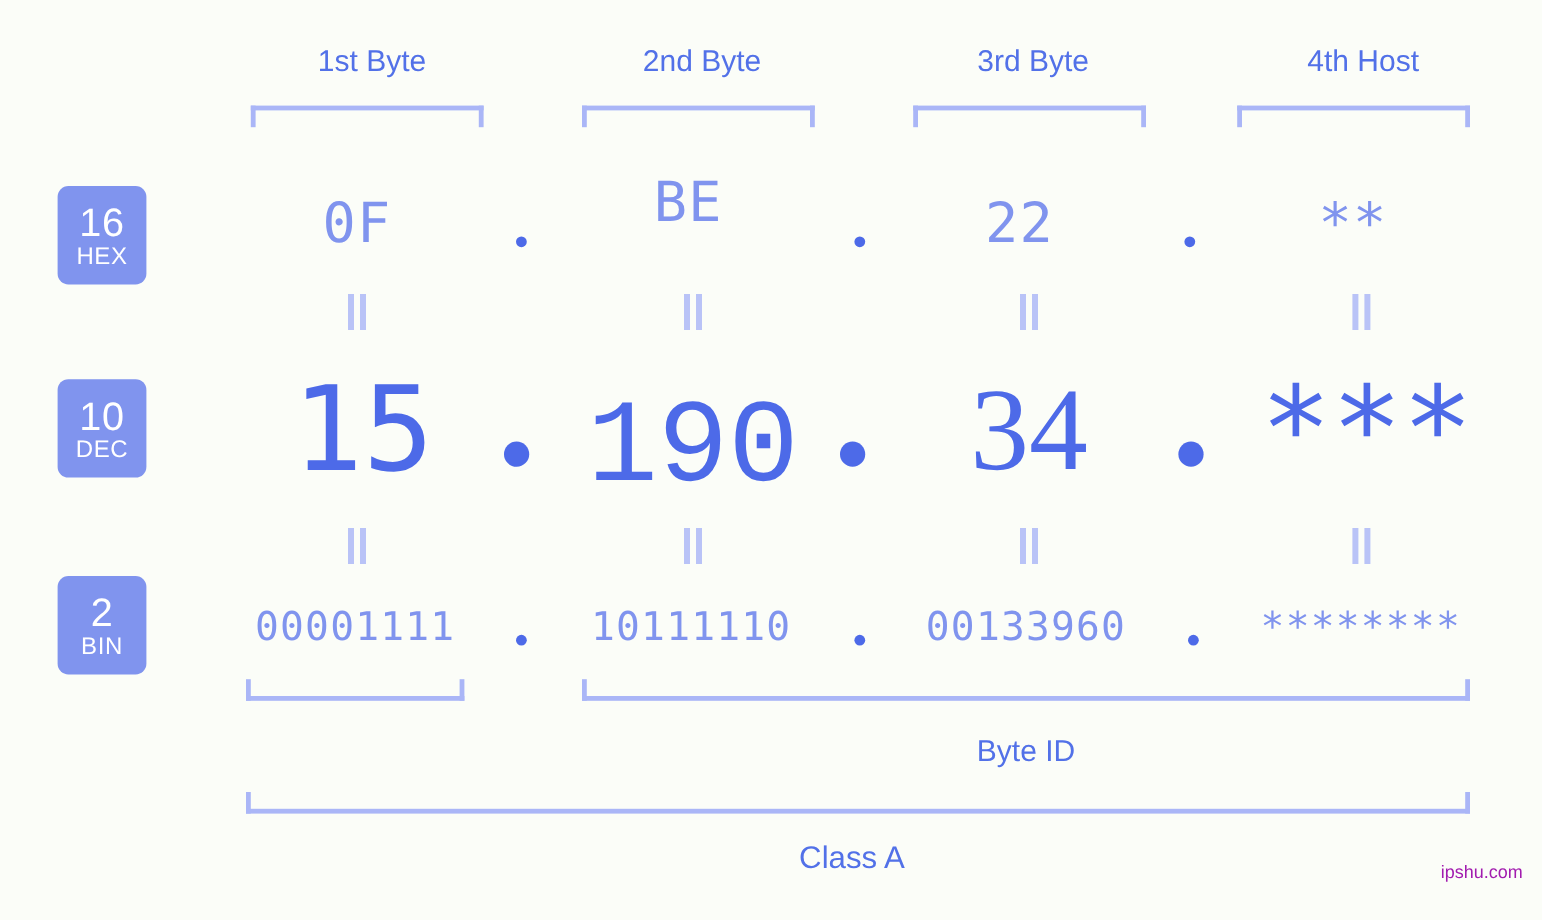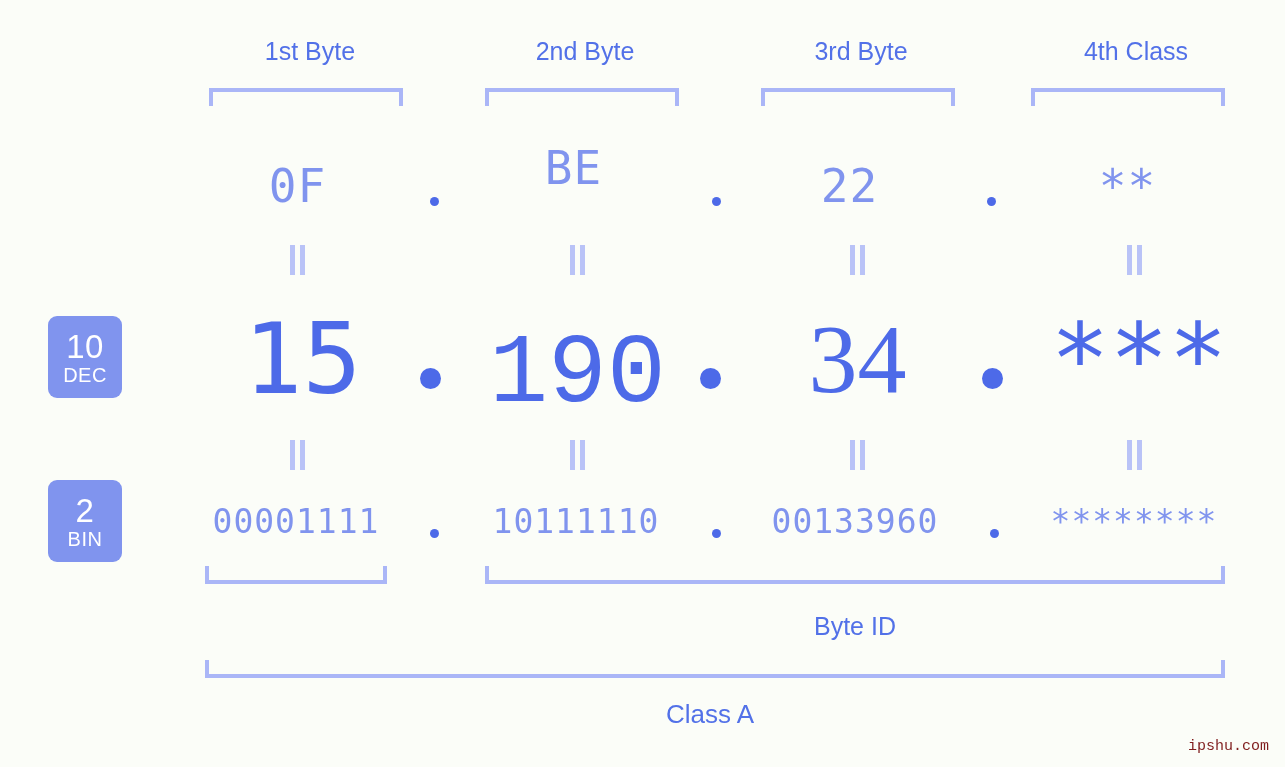--- a/index.html
+++ b/index.html
@@ -137,42 +137,46 @@
     font-size: 25px;
     line-height: 30px;
     white-space: nowrap;
   }
   .caption.big { font-size: 26px; }
 
   
   .watermark {
     position: absolute;
     right: 16px;
-    bottom: 12px;
-    color: #7f1d1d;
-    font-family: Liberation Mono, monospace;
+    bottom: 31px;
+    color: #a21caf;
+    font-family: Liberation Sans, sans-serif;
     font-size: 15px;
     letter-spacing: 0px;
   }
 </style>
 </head>
 <body>
 
 <div id="stage">
 
   <div class="byte-label" style="left:195px; top:36px; width:230px;">1st Byte</div>
   <div class="byte-label" style="left:470px; top:36px; width:230px;">2nd Byte</div>
   <div class="byte-label" style="left:746px; top:36px; width:230px;">3rd Byte</div>
-  <div class="byte-label" style="left:1021px; top:36px; width:230px;">4th Class</div>
+  <div class="byte-label" style="left:1021px; top:36px; width:230px;">4th Host</div>
 
   <div class="bracket-down" style="left:209px; top:88px; width:194px; height:18px;"></div>
   <div class="bracket-down" style="left:485px; top:88px; width:194px; height:18px;"></div>
   <div class="bracket-down" style="left:761px; top:88px; width:194px; height:18px;"></div>
   <div class="bracket-down" style="left:1031px; top:88px; width:194px; height:18px;"></div>
 
+  <div class="badge" style="left:48px; top:155px;">
+    <span class="base">16</span>
+    <span class="name">HEX</span>
+  </div>
 
   <div class="row-hex">
     <div class="cell" style="left:190px; top:161px; width:215px;">0F</div>
     <div class="dot dot-hex" style="left:430px; top:197px;"></div>
     <div class="cell" style="left:466px; top:143px; width:215px;">BE</div>
     <div class="dot dot-hex" style="left:712px; top:197px;"></div>
     <div class="cell" style="left:742px; top:161px; width:215px;">22</div>
     <div class="dot dot-hex" style="left:987px; top:197px;"></div>
     <div class="cell" style="left:1020px; top:161px; width:215px;">**</div>
   </div>

